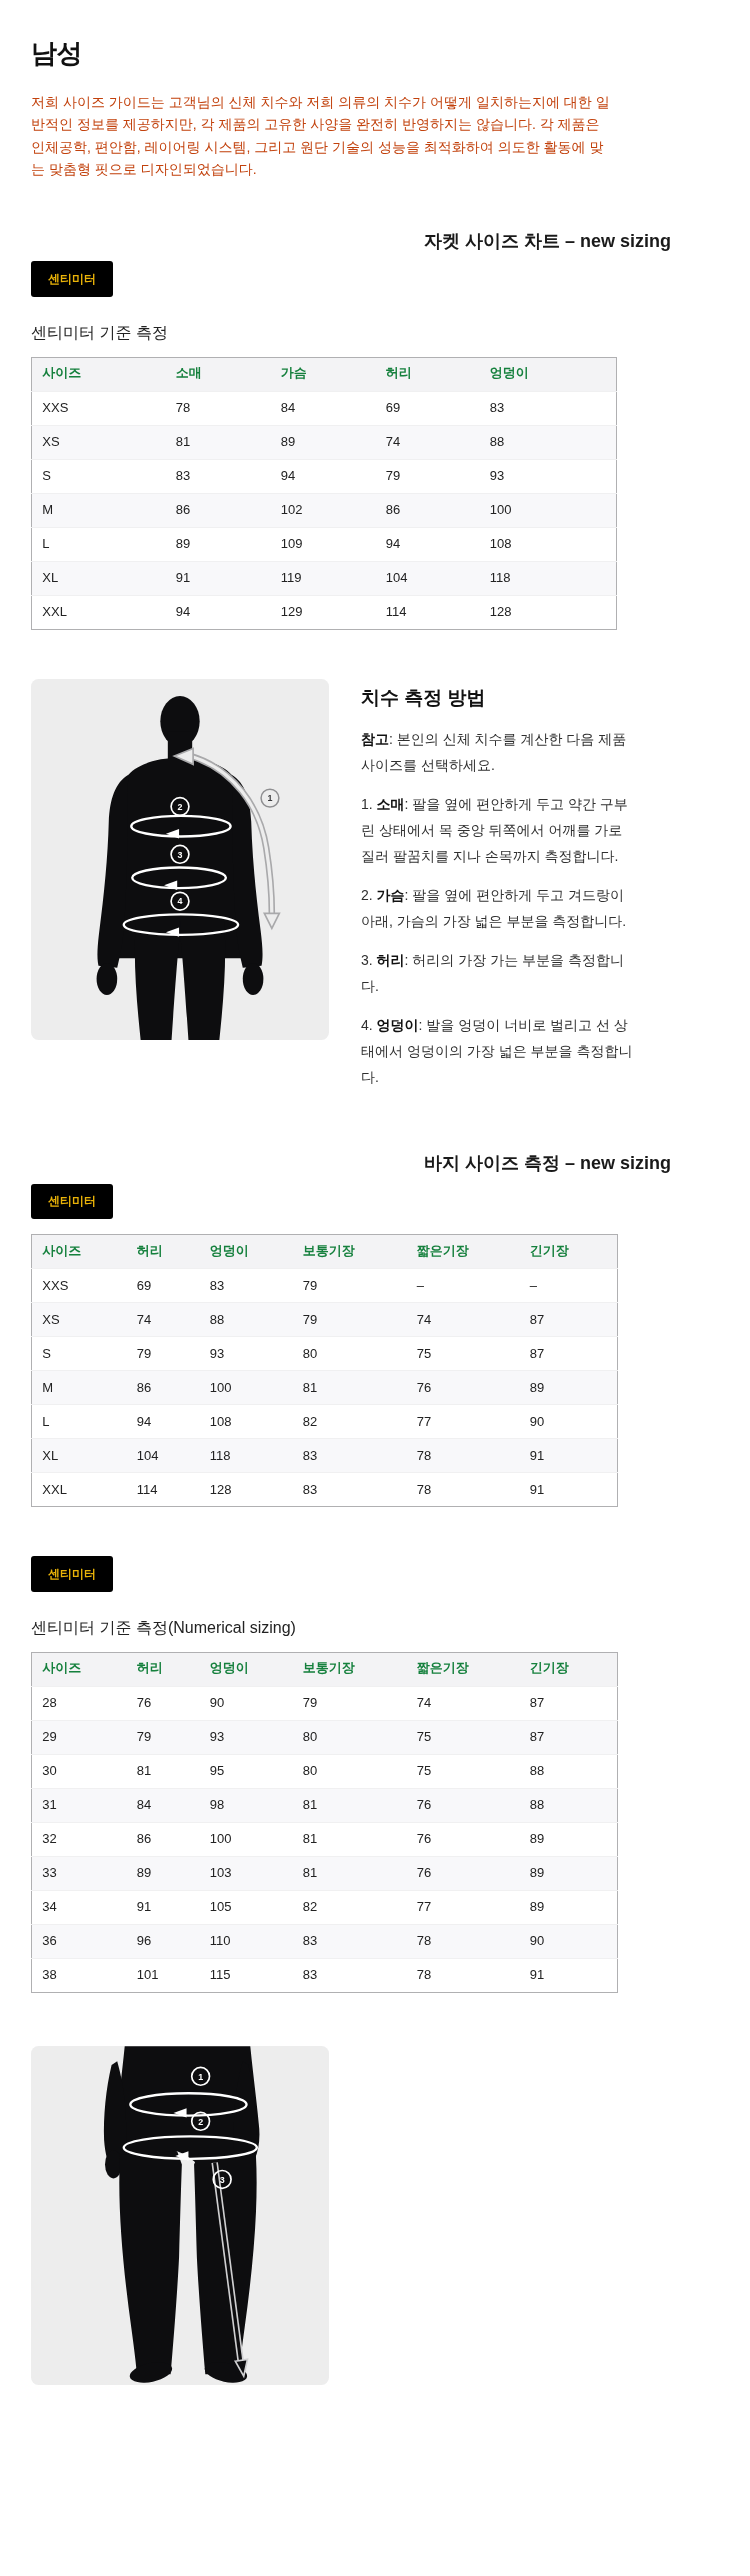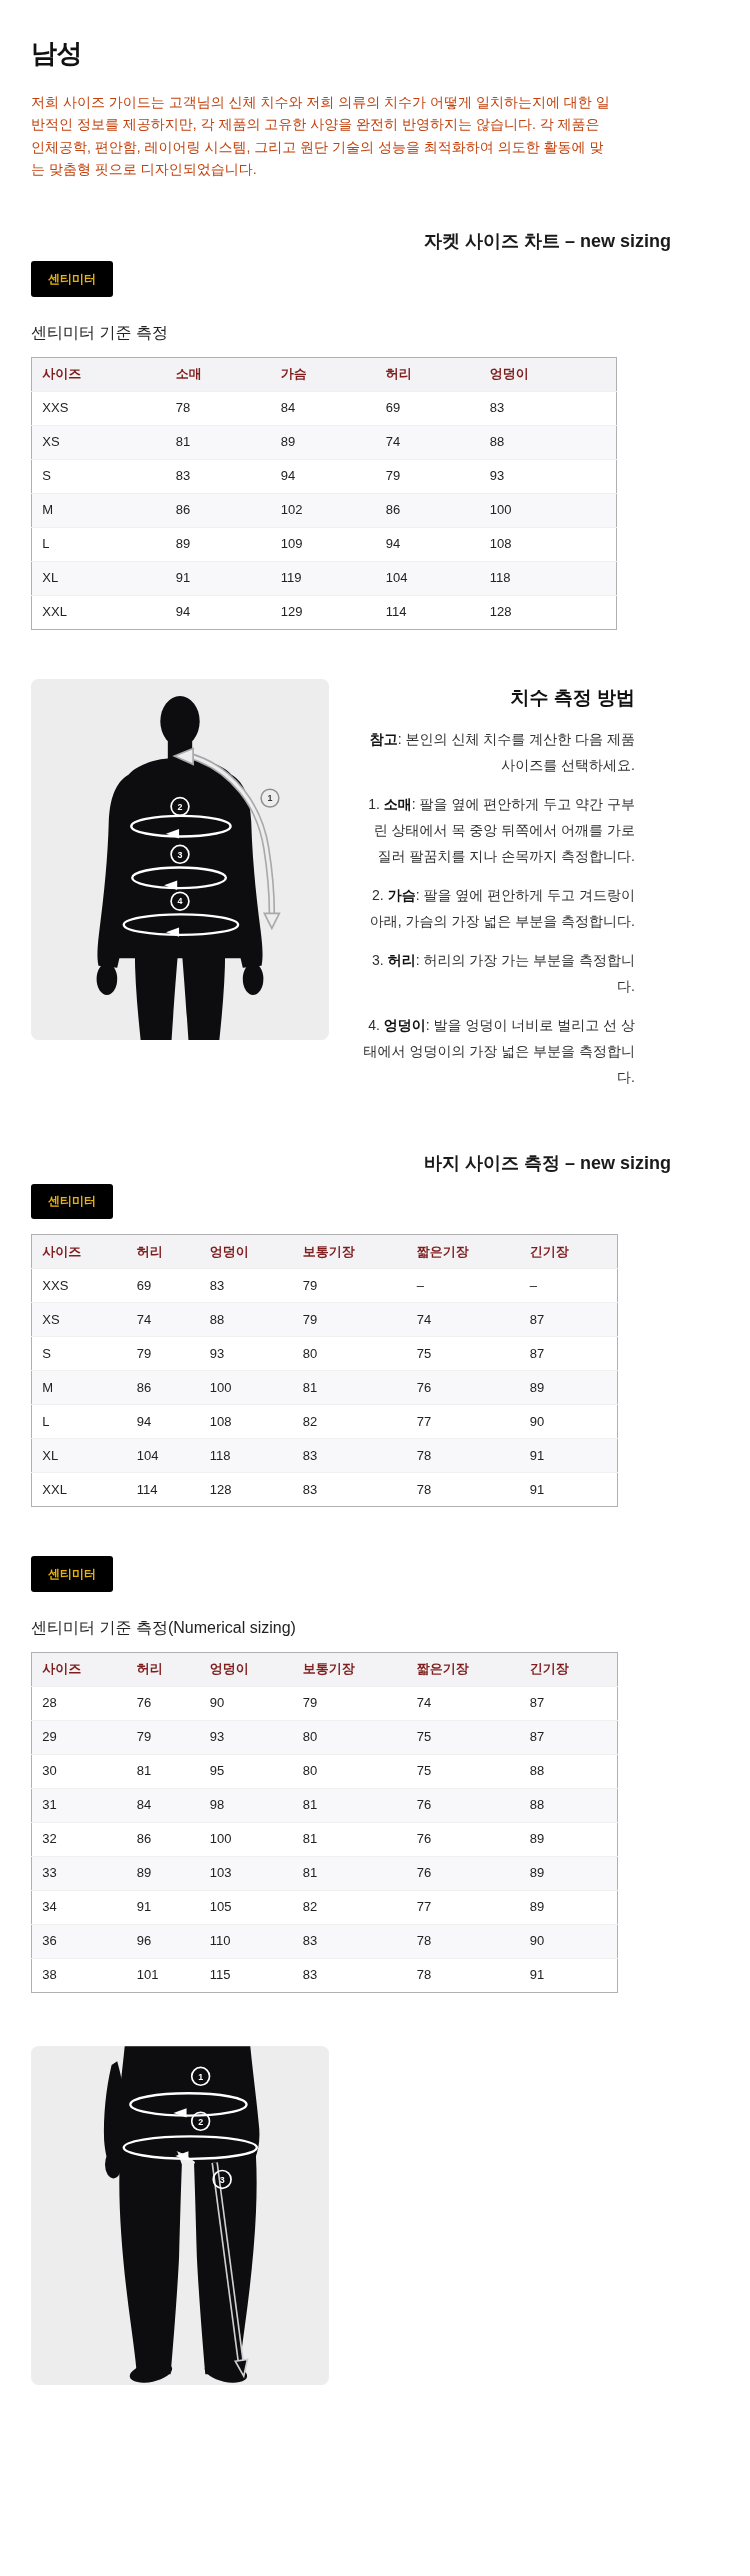--- a/index.html
+++ b/index.html
@@ -8,28 +8,28 @@
   h1{font-size:26px;line-height:30px;margin:0 0 22.5px 0;color:#111;font-weight:700;letter-spacing:-0.5px;}
   .intro{font-size:14px;line-height:22.5px;margin:0;max-width:583px;color:#c2410c;}
   h2{font-size:18px;line-height:22.5px;margin:49px 0 0 0;color:#1a1a1a;font-weight:700;text-align:right;}
   .unit-btn{display:inline-block;margin-top:9.4px;background:#000;color:#eab308;border:none;border-radius:3px;
     font-family:inherit;font-size:12px;font-weight:700;padding:10.3px 17px;line-height:15px;cursor:pointer;}
   .tbl-label{margin-top:26px;font-size:16px;line-height:19px;color:#222;}
   table{margin-top:15px;border-collapse:collapse;table-layout:fixed;width:585px;
     border:0.9px solid #b0b0b2;font-size:13px;color:#222;}
   th,td{text-align:left;padding:7.5px 7.5px 7.5px 10.3px;line-height:18px;font-weight:400;
     border-bottom:0.9px solid #f0f0f1;overflow:hidden;white-space:nowrap;}
-  thead th{background:#f3f3f5;font-weight:700;color:#7f1d1d;}
+  thead th{background:#f3f3f5;font-weight:700;color:#15803d;font-family:Liberation Mono, monospace;}
   tbody tr:nth-child(even) td{background:#f8f8fa;}
   tbody tr:last-child td{border-bottom:none;}
   .figure-row{display:flex;gap:32px;align-items:flex-start;}
   .fig1{margin-top:49px;}
   .fig2{margin-top:53px;}
   .figure{flex:0 0 auto;width:298px;border-radius:7.5px;overflow:hidden;background:#ededed;line-height:0;}
-  .instructions{width:274px;padding-top:7.5px;text-align:right;}
+  .instructions{width:274px;padding-top:7.5px;}
   .instructions h3{font-size:19px;line-height:24.4px;margin:0 0 15px 0;color:#111;font-weight:700;}
   .instructions p{font-size:14px;line-height:26px;margin:0 0 13px 0;color:#2f2f2f;}
   .instructions b{color:#111;}
   svg text{font-family:"Liberation Sans","DejaVu Sans",sans-serif;}
 </style>
 </head>
 <body>
 
 <div class="wrap">
 

